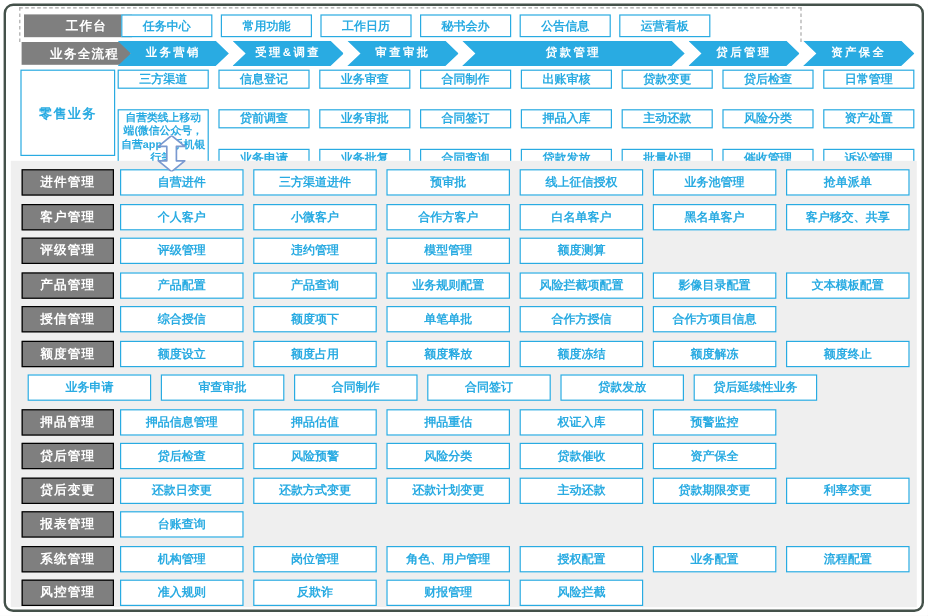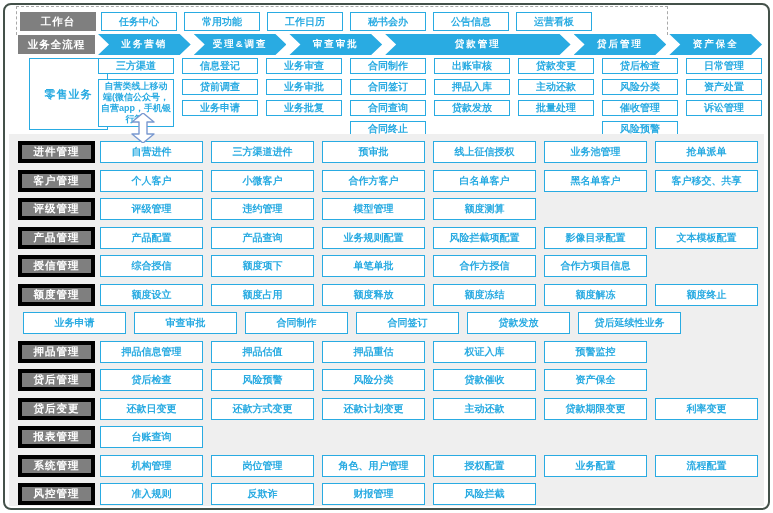--- a/index.html
+++ b/index.html
@@ -3,46 +3,46 @@
 <meta charset="utf-8">
 <style>
   html,body{margin:0;padding:0;background:#fff;}
   body{width:773px;height:513px;font-family:"Liberation Sans","DejaVu Sans",sans-serif;}
   #canvas{position:relative;width:773px;height:513px;background:#fff;overflow:hidden;}
   .frame{position:absolute;inset:3px;border:2px solid #44514a;border-radius:8px;background:#fff;overflow:hidden;}
 
   
   .wb-wrap{position:absolute;left:11px;top:1px;width:650px;height:28px;border:1px dashed #a9a9a9;border-bottom:none;}
   .graylabel{background:#7f7f7f;color:#fff;font-size:10.5px;font-weight:bold;
-             display:flex;align-items:center;justify-content:center;letter-spacing:1px;}
+             display:flex;align-items:center;justify-content:center;letter-spacing:1px;padding-left:14px;}
   .wb-label{position:absolute;left:3px;top:5px;width:76px;height:19px;}
   .wb-items{position:absolute;left:84px;top:5px;height:19px;display:flex;gap:7px;}
   .box{background:#fff;border:1.4px solid #29abe2;color:#29abe2;font-size:10px;font-weight:bold;
        display:flex;align-items:center;justify-content:center;text-align:center;box-sizing:border-box;}
   .wb-box{width:76px;height:19px;}
 
   .proc-label{position:absolute;left:13px;top:30px;width:77px;height:19px;}
   .arrows{position:absolute;left:93px;top:29px;width:664px;height:21px;display:flex;gap:3px;}
   .arrow{flex-basis:0;background:#29abe2;color:#fff;font-size:9.5px;font-weight:bold;letter-spacing:2px;
          display:flex;align-items:center;justify-content:center;
          clip-path:polygon(0 0,calc(100% - 11px) 0,100% 50%,calc(100% - 11px) 100%,0 100%,11px 50%);}
 
-  .retail-label{position:absolute;left:24px;top:53px;width:77px;height:70px;background:#fff;border:1.4px solid #29abe2;
+  .retail-label{position:absolute;left:12px;top:53px;width:77px;height:70px;background:#fff;border:1.4px solid #29abe2;
                 color:#29abe2;font-size:11px;font-weight:bold;display:flex;align-items:center;justify-content:center;letter-spacing:1px;}
   .retail-cols{position:absolute;left:93px;top:53px;width:664px;display:flex;gap:8px;}
-  .rcol{display:flex;flex-direction:column;gap:5px;flex:1 1 0;}
+  .rcol{display:flex;flex-direction:column;gap:17px;flex:1 1 0;}
   .rcell{height:16px;flex:none;}
   .rcell.tall{height:48px;font-size:9px;line-height:1.25;padding:1px 2px;}
 
   .flow-arrow{position:absolute;left:125px;top:108px;z-index:5;}
 
   
   .panel{position:absolute;left:4px;right:4px;top:129px;bottom:2px;background:#efefef;padding-top:7px;box-sizing:border-box;}
   .mrow{display:flex;align-items:center;margin:0 0 6.5px 9px;height:22px;}
-  .mrow-label{width:77px;height:22px;flex:none;background:#7f7f7f;border:4px solid #000000;color:#fff;
+  .mrow-label{width:77px;height:22px;flex:none;background:#7f7f7f;border:1px solid #000000;color:#fff;
               font-size:10.5px;font-weight:bold;display:flex;align-items:center;justify-content:center;letter-spacing:1px;box-sizing:border-box;}
   .mrow-items{display:flex;gap:8px;margin-left:5px;}
   .mitem{width:103px;height:22px;flex:none;}
 </style>
 </head>
 <body>
 
 <div id="canvas">
   <div class="frame">
 

